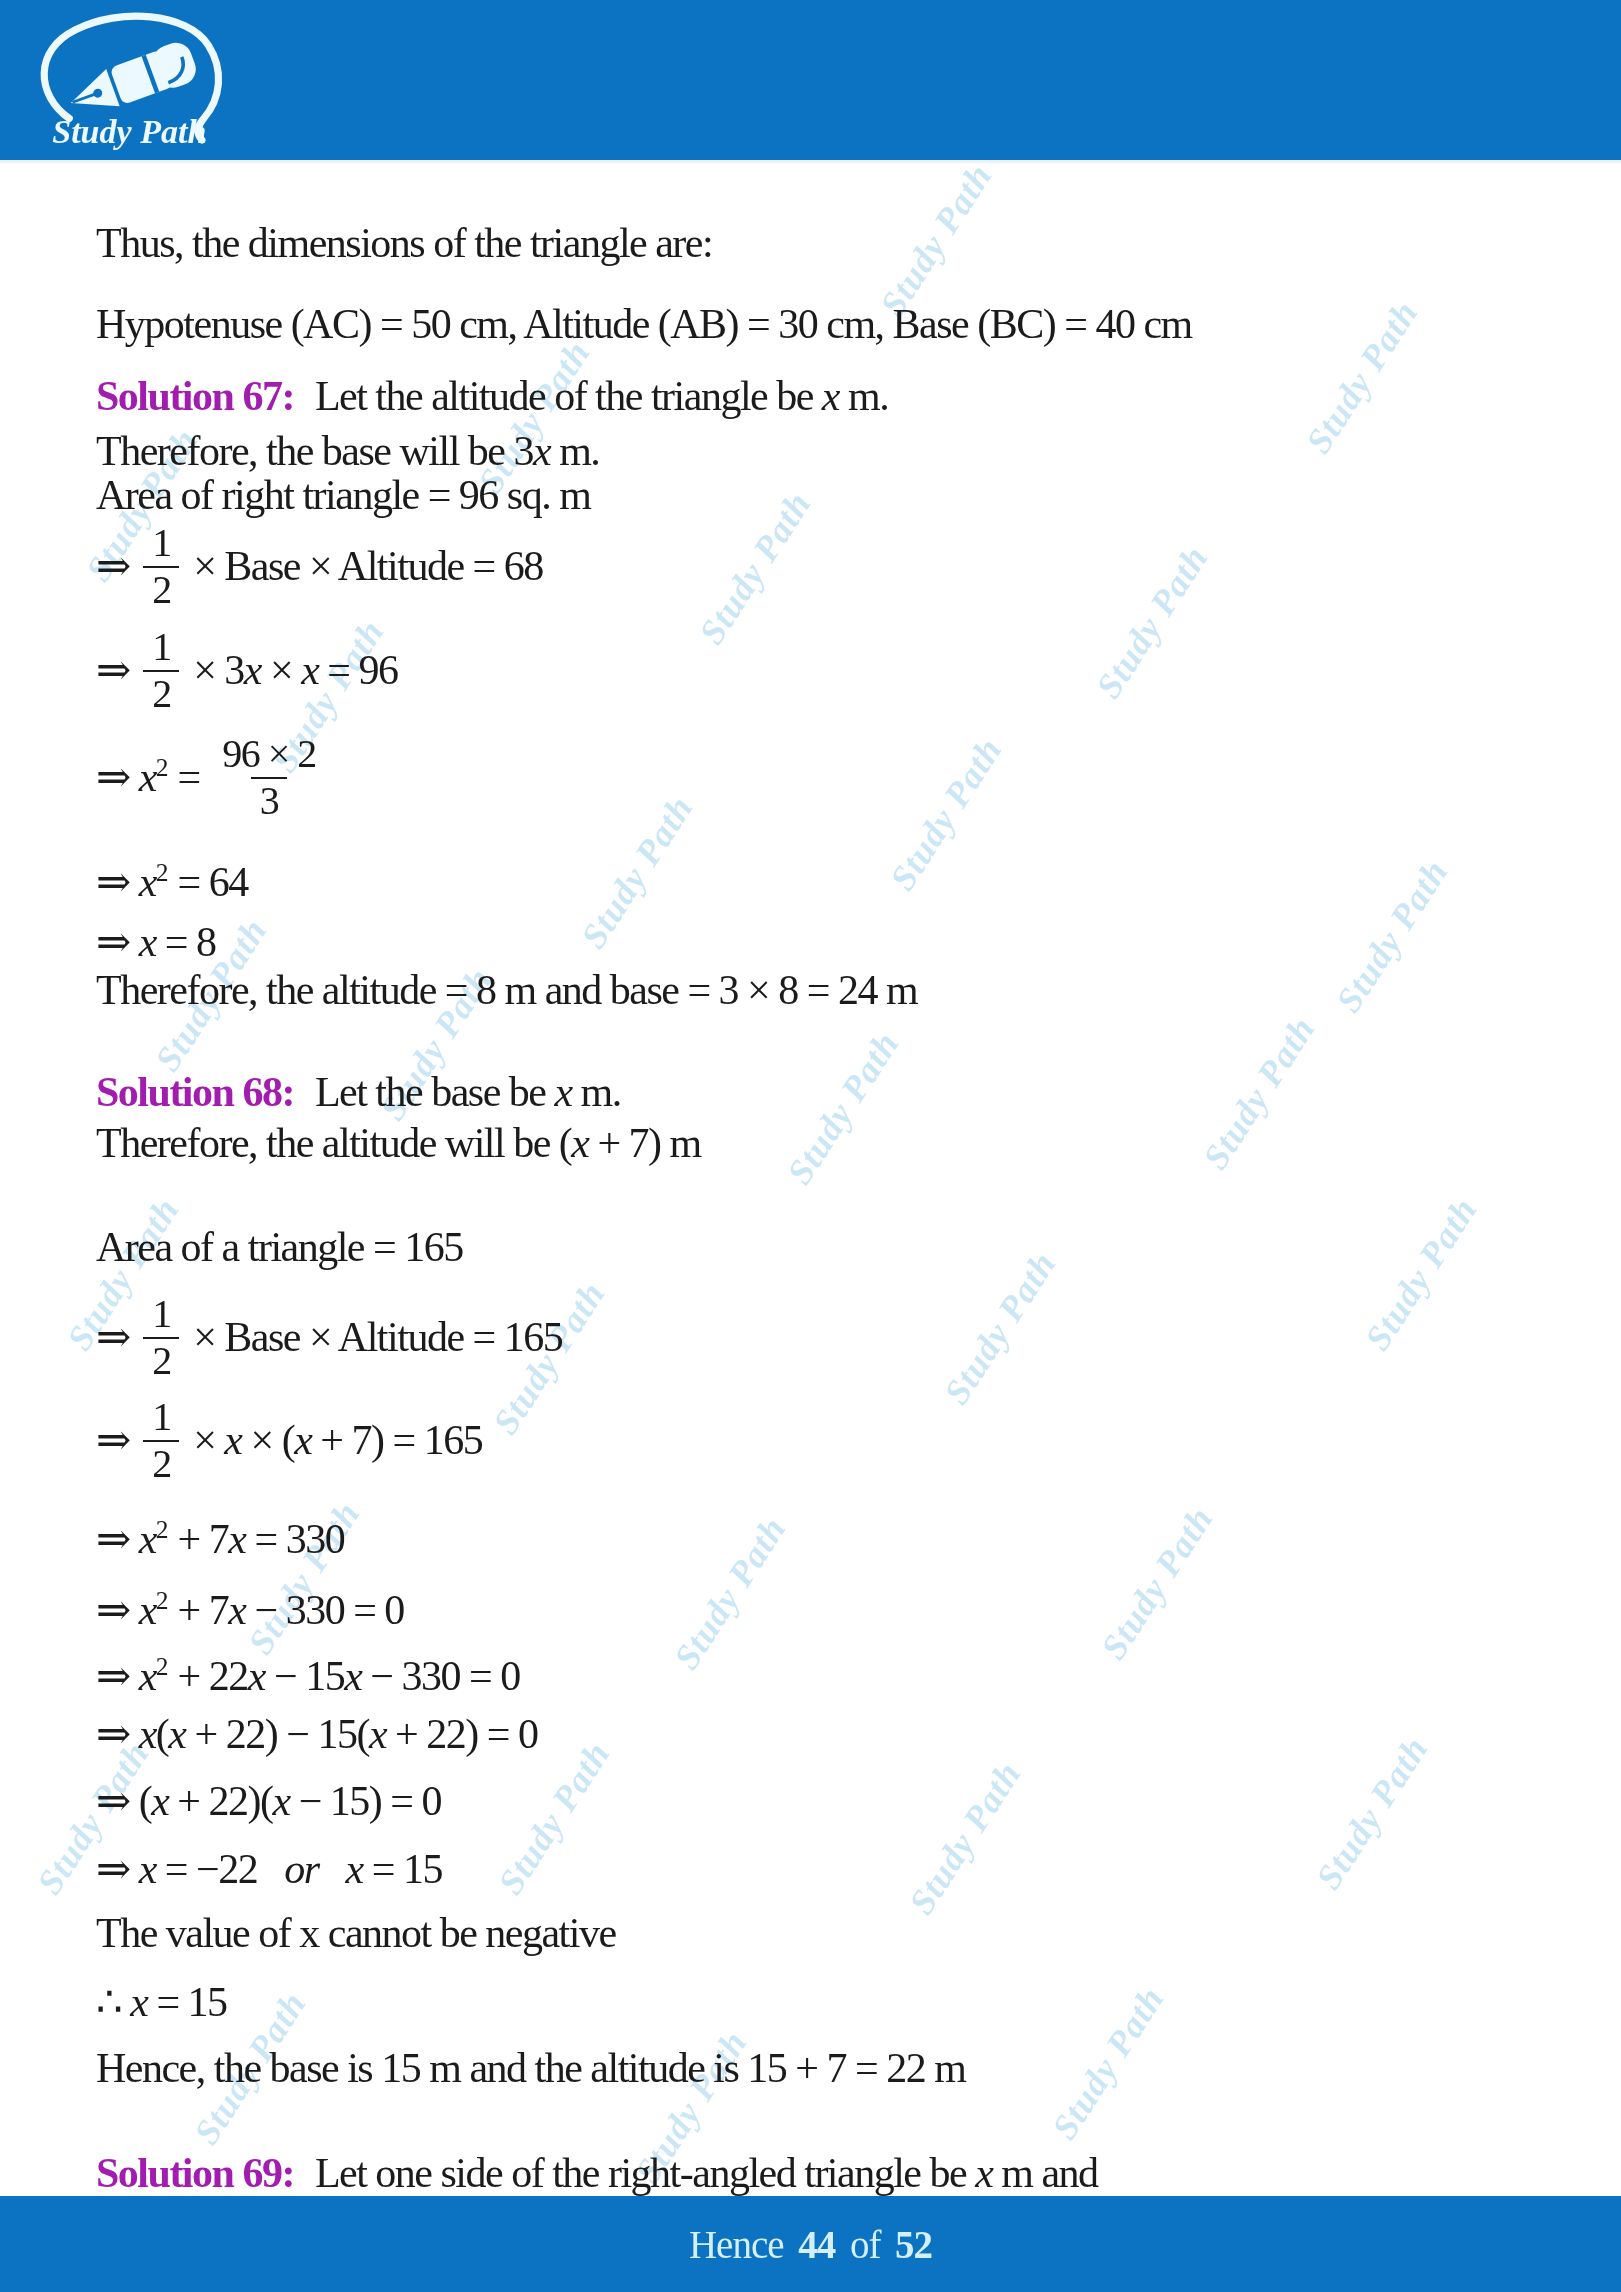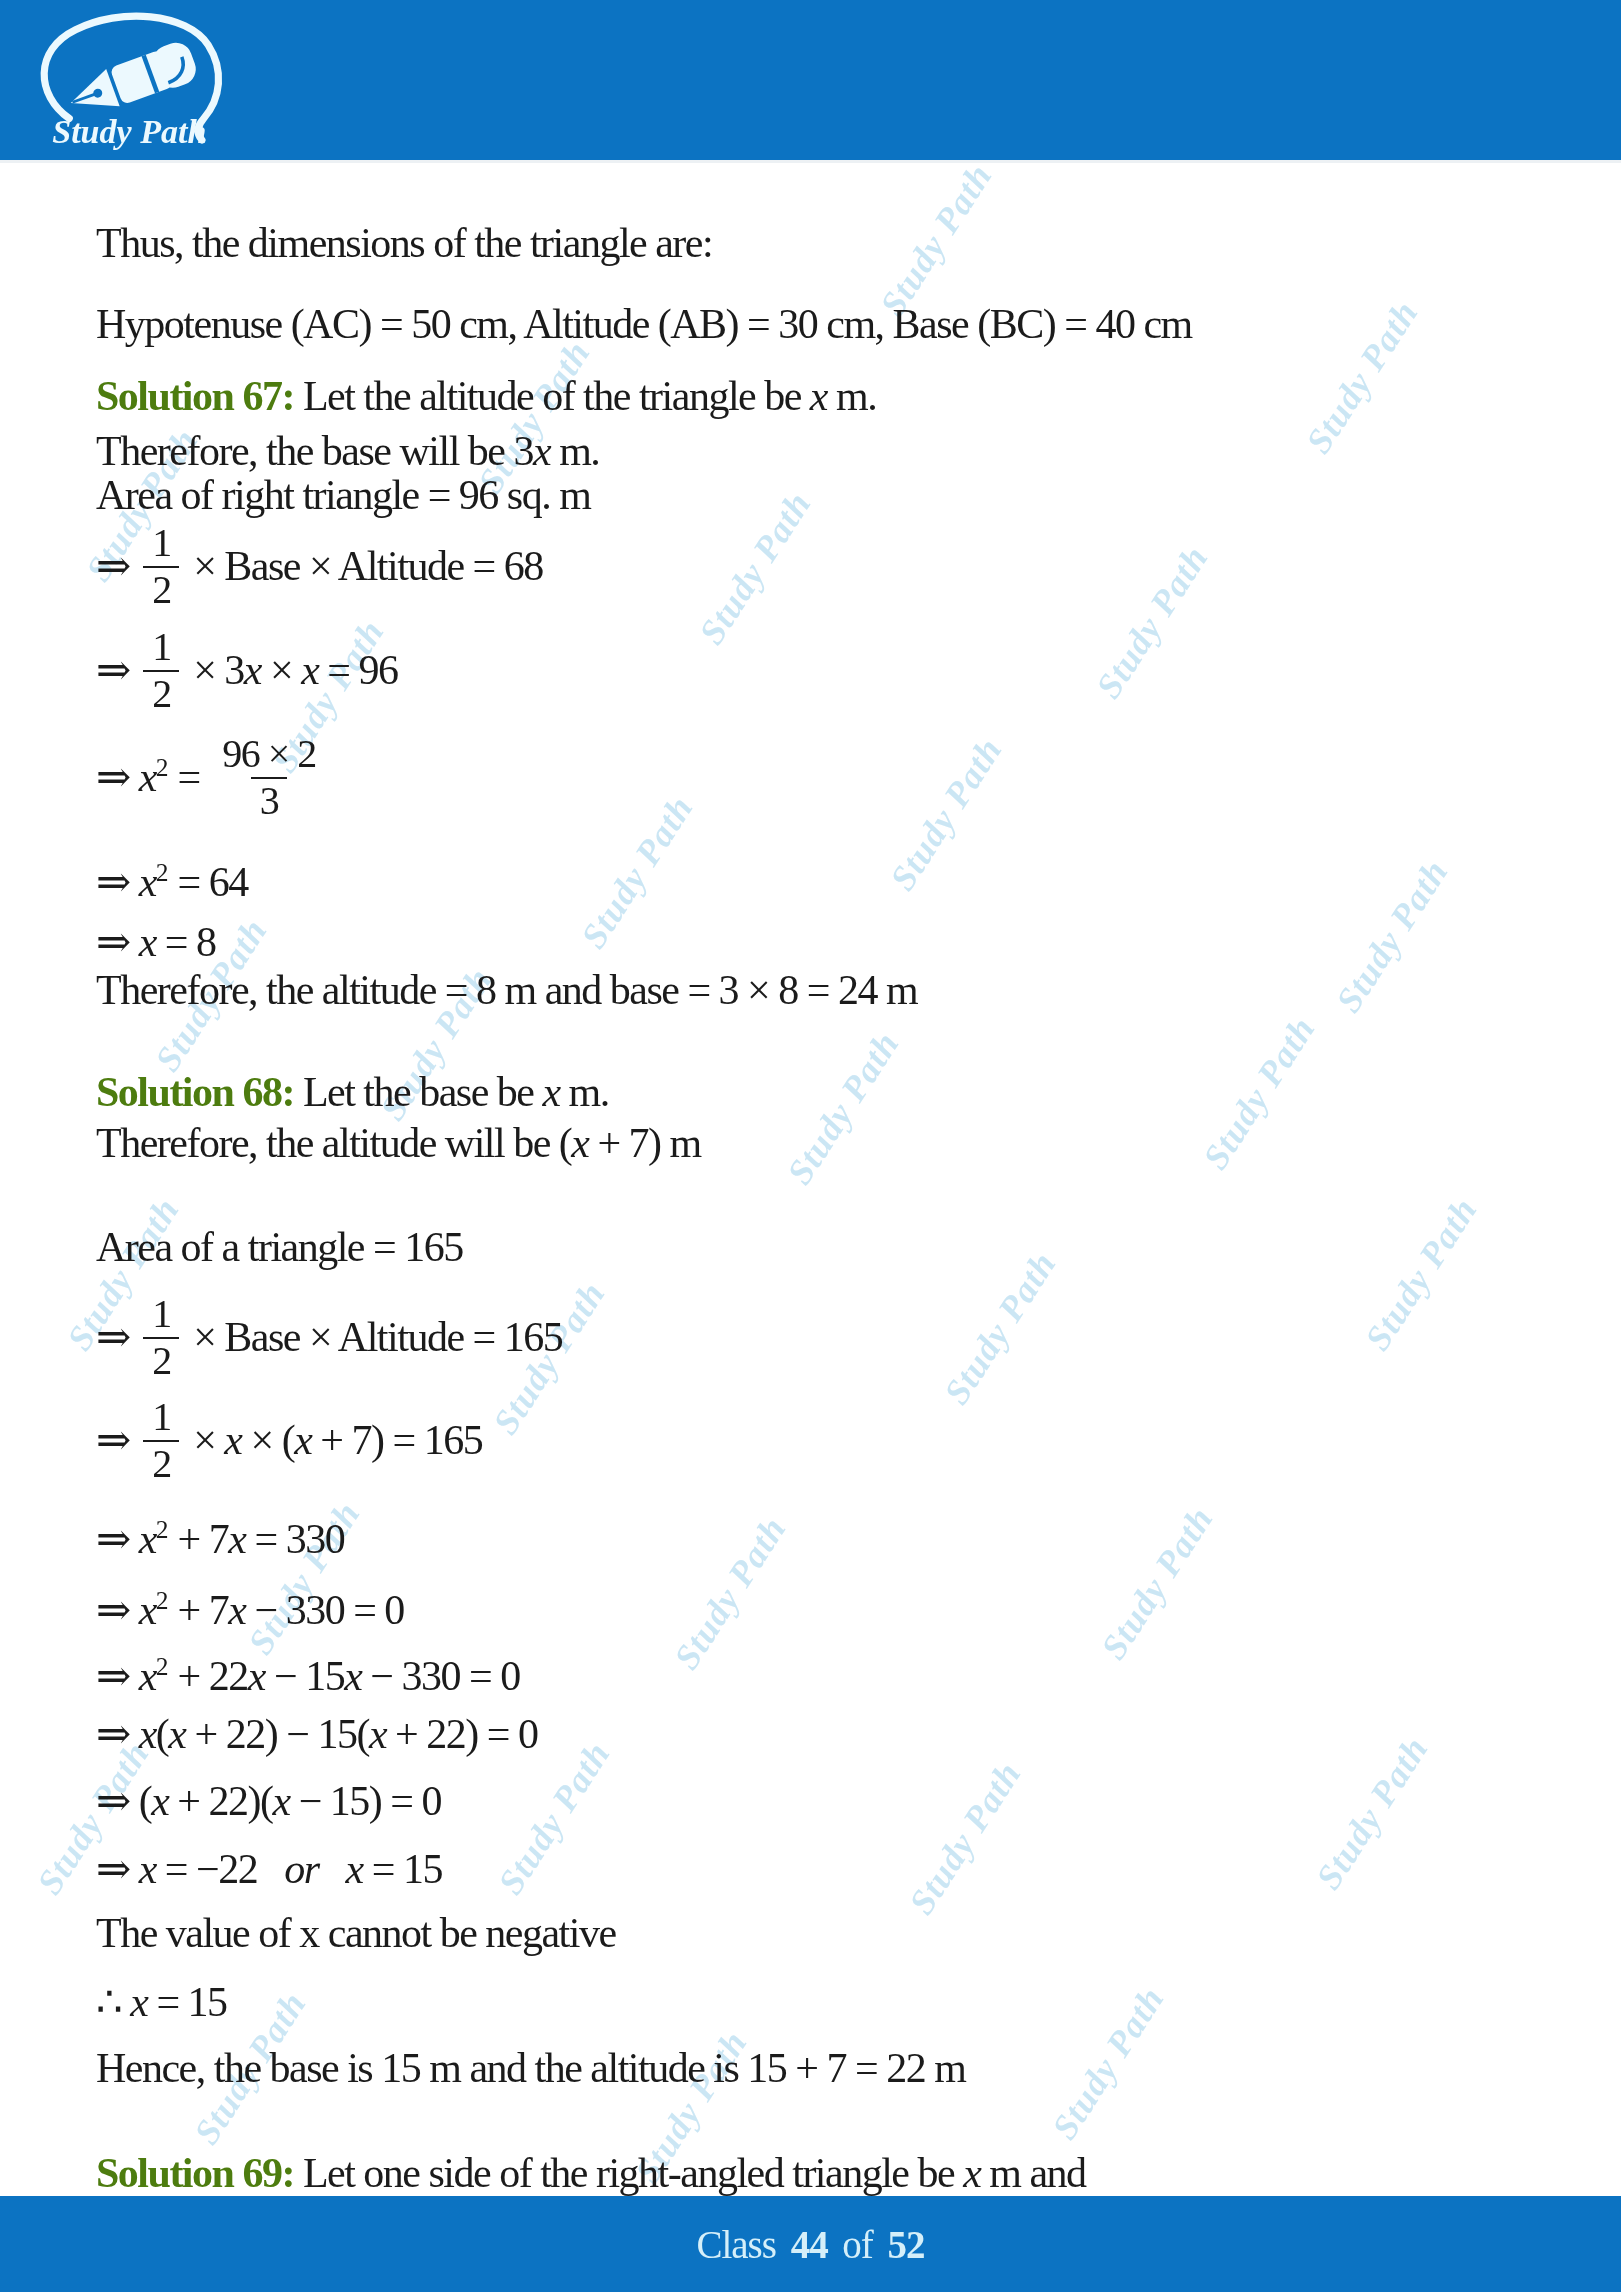--- a/index.html
+++ b/index.html
@@ -22,21 +22,21 @@
     position:absolute;transform:translate(-50%,-50%) rotate(-57deg);
     font-size:36px;font-style:italic;font-weight:bold;letter-spacing:1px;
     color:#8ec9e8;opacity:.45;white-space:nowrap;pointer-events:none;
   }
   
   .line{
     position:absolute;left:96px;color:#1b1b1b;font-size:42px;line-height:55px;
     letter-spacing:-1.5px;white-space:nowrap;
   }
   .line sup{font-size:25.5px;letter-spacing:0;}
-  .sol-heading{color:#4d7c0f;font-weight:bold;margin-right:9px;}
+  .sol-heading{color:#a21caf;font-weight:bold;margin-right:21px;}
   .fracline{display:flex;align-items:center;gap:13.7px;line-height:1.12;}
   .frac{display:inline-flex;flex-direction:column;align-items:center;font-size:40px;}
   .frac .num,.frac .den{padding:0 8.8px;}
   .frac .den{border-top:2.9px solid #1b1b1b;}
   
   .footer-label{display:flex;gap:14.7px;color:#d5eff9;font-size:39px;letter-spacing:-1px;}
   .footer-label .num{font-weight:bold;}
 </style>
 </head>
 <body>
@@ -150,21 +150,21 @@
       <div class="line" style="top: 1774px;">⇒ (<i>x</i> + 22)(<i>x</i> − 15) = 0</div>
       <div class="line" style="top: 1842px;">⇒ <i>x</i> = −22&nbsp;&nbsp; <i>or</i> &nbsp;&nbsp;<i>x</i> = 15</div>
       <div class="line" style="top: 1906px;">The value of x cannot be negative</div>
       <div class="line" style="top: 1975px;">∴ <i>x</i> = 15</div>
       <div class="line" style="top: 2041px;">Hence, the base is 15 m and the altitude is 15 + 7 = 22 m</div>
       <div class="line" style="top: 2146px;"><span class="sol-heading">Solution 69:</span><span>Let one side of the right-angled triangle be <i>x</i> m and</span></div>
     </main>
 
   <footer class="band bottom">
     <div class="footer-label">
-      <span>Class</span>
+      <span>Hence</span>
       <span class="num">44</span>
       <span>of</span>
       <span class="num">52</span>
     </div>
   </footer>
 
 </div>
 
 
 </body></html>

